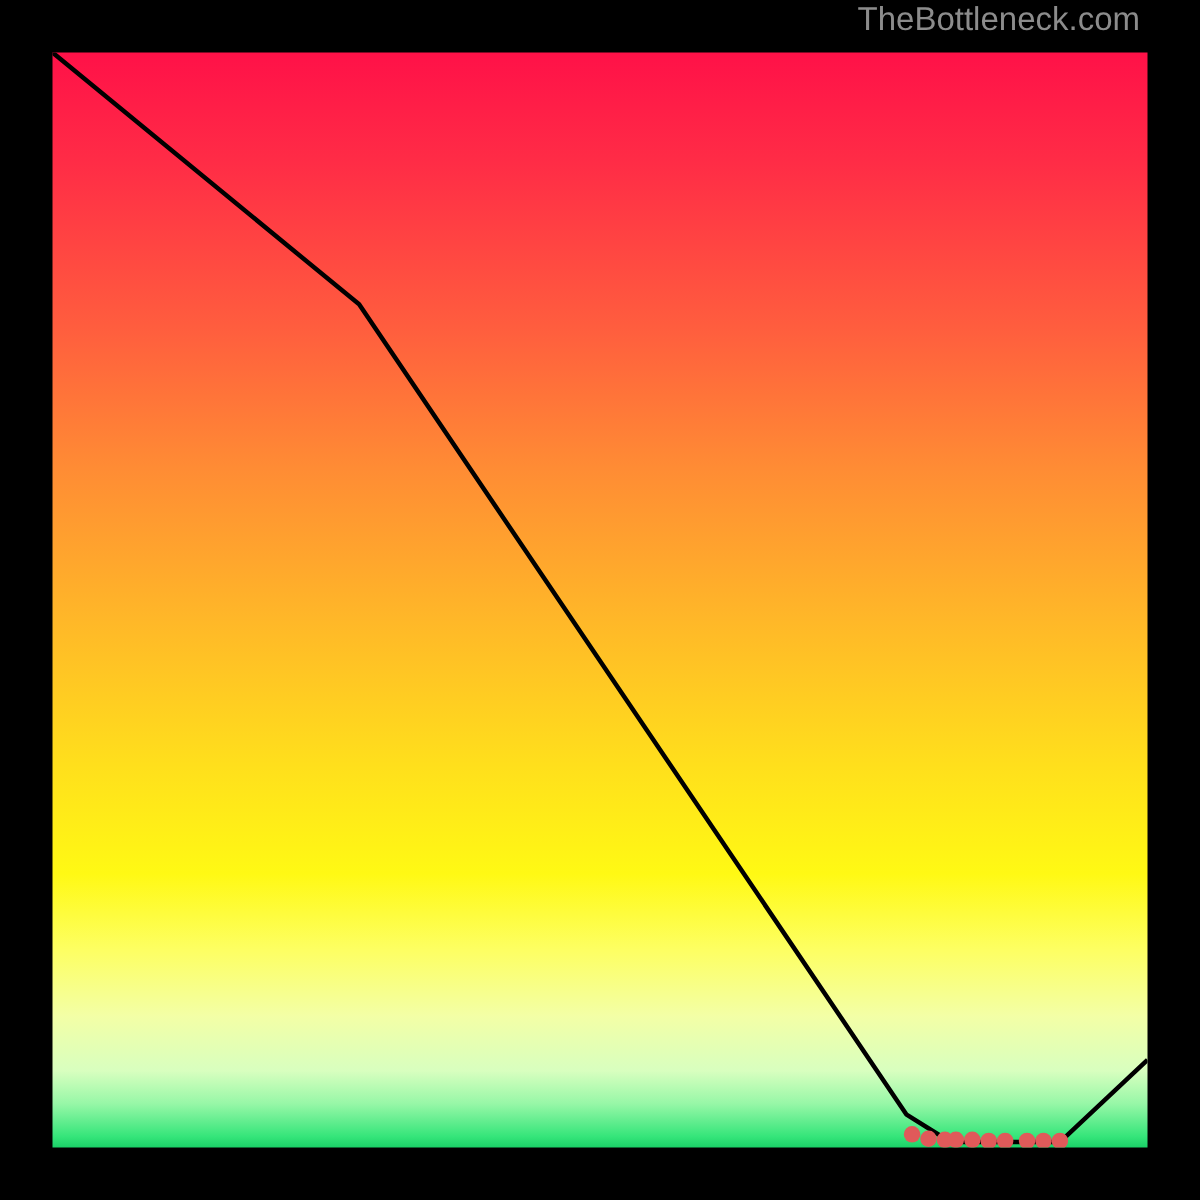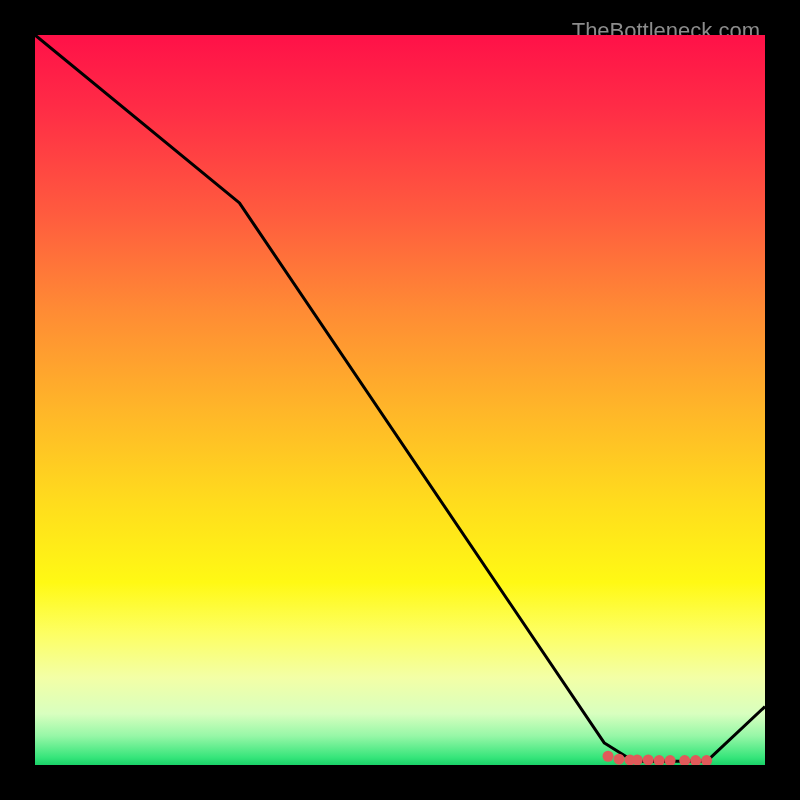--- a/index.html
+++ b/index.html
@@ -48,21 +48,21 @@
   }
   .line-svg {
     position: absolute;
     left: 0;
     top: 0;
     width: 730px;
     height: 730px;
   }
   .watermark {
     position: absolute;
-    top: 18px;
+    top: 0;
     right: 40px;
     font-family: Arial, Helvetica, sans-serif;
     font-size: 22px;
     color: #8c8c8c;
     letter-spacing: 0px;
     font-weight: 500;
   }
 </style>
 </head>
 <body>

